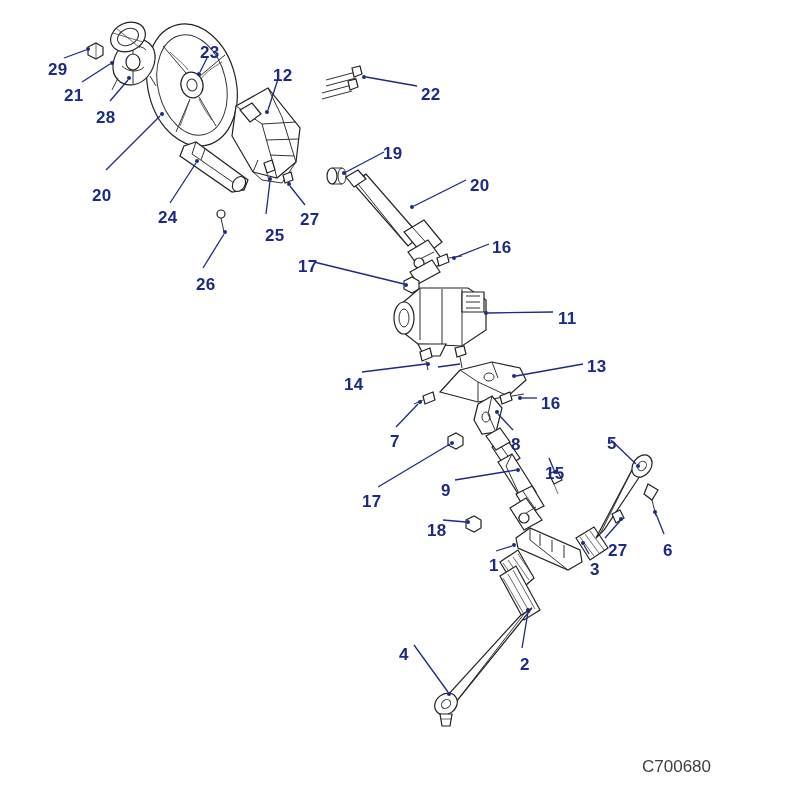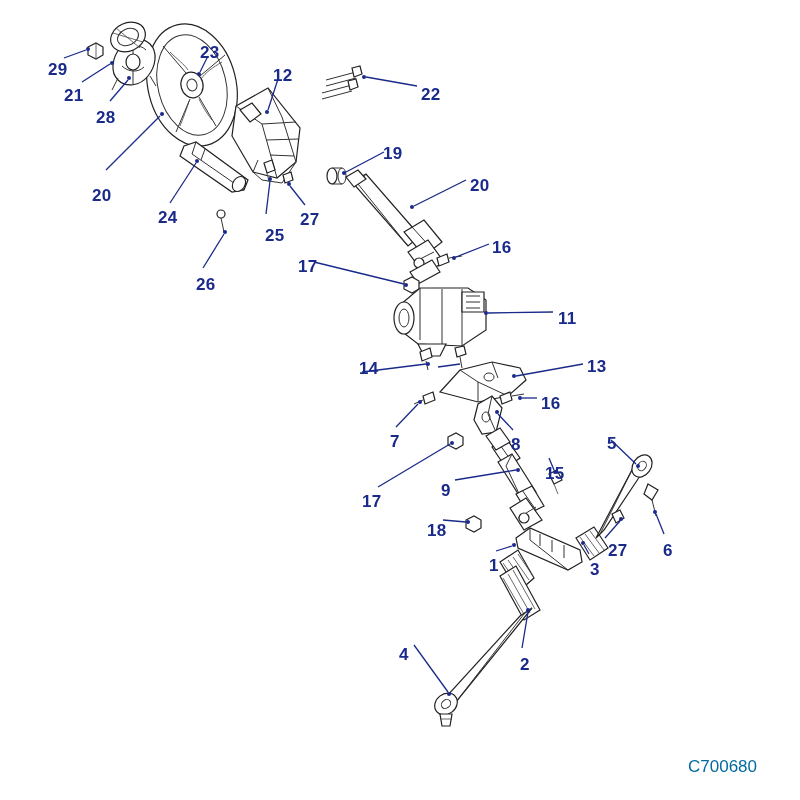--- a/index.html
+++ b/index.html
@@ -24,23 +24,23 @@
   .footer-left{
     position:absolute;
     left:46px;top:757px;
     font-size:17px;
     color:#111;
     font-family:"Liberation Sans", sans-serif;
     white-space:nowrap;
   }
   .footer-right{
     position:absolute;
-    left:688px;top:757px;
+    left:642px;top:757px;
     font-size:17px;
-    color:#0369a1;
+    color:#404040;
     font-family:"Liberation Sans", sans-serif;
     white-space:nowrap;
   }
   svg{position:absolute;left:0;top:0;}
   .ln{stroke:#1a2a8a;stroke-width:1.3;fill:none;}
   .pt{fill:#1a2a8a;}
   .part{fill:#ffffff;stroke:#222;stroke-width:1.2;}
   .thin{fill:none;stroke:#333;stroke-width:1;}
   .thinner{fill:none;stroke:#444;stroke-width:0.8;}
 </style>
@@ -377,21 +377,21 @@
   <div class="callout" style="left:421px; top:85px;text-align:center;">22</div>
   <div class="callout" style="left:158px; top:208px;">24</div>
   <div class="callout" style="left:259px; top:226px;margin-left:6px;">25</div>
   <div class="callout" style="left:300px; top:210px;">27</div>
   <div class="callout" style="left:196px; top:275px;">26</div>
   <div class="callout" style="left:383px; top:144px;">19</div>
   <div class="callout" style="left:470px; top:176px;">20</div>
   <div class="callout" style="left:492px; top:238px;">16</div>
   <div class="callout" style="left:298px; top:257px;">17</div>
   <div class="callout" style="left:558px; top:309px;">11</div>
-  <div class="callout" style="left:344px; top:359px;margin-left:15px;">14</div>
+  <div class="callout" style="left:344px; top:375px;">14</div>
   <div class="callout" style="left:587px; top:357px;">13</div>
   <div class="callout" style="left:541px; top:394px;">16</div>
   <div class="callout" style="left:390px; top:432px;">7</div>
   <div class="callout" style="left:511px; top:435px;">8</div>
   <div class="callout" style="left:607px; top:434px;">5</div>
   <div class="callout" style="left:545px; top:464px;">15</div>
   <div class="callout" style="left:441px; top:481px;">9</div>
   <div class="callout" style="left:362px; top:492px;">17</div>
   <div class="callout" style="left:663px; top:541px;">6</div>
   <div class="callout" style="left:427px; top:521px;">18</div>

